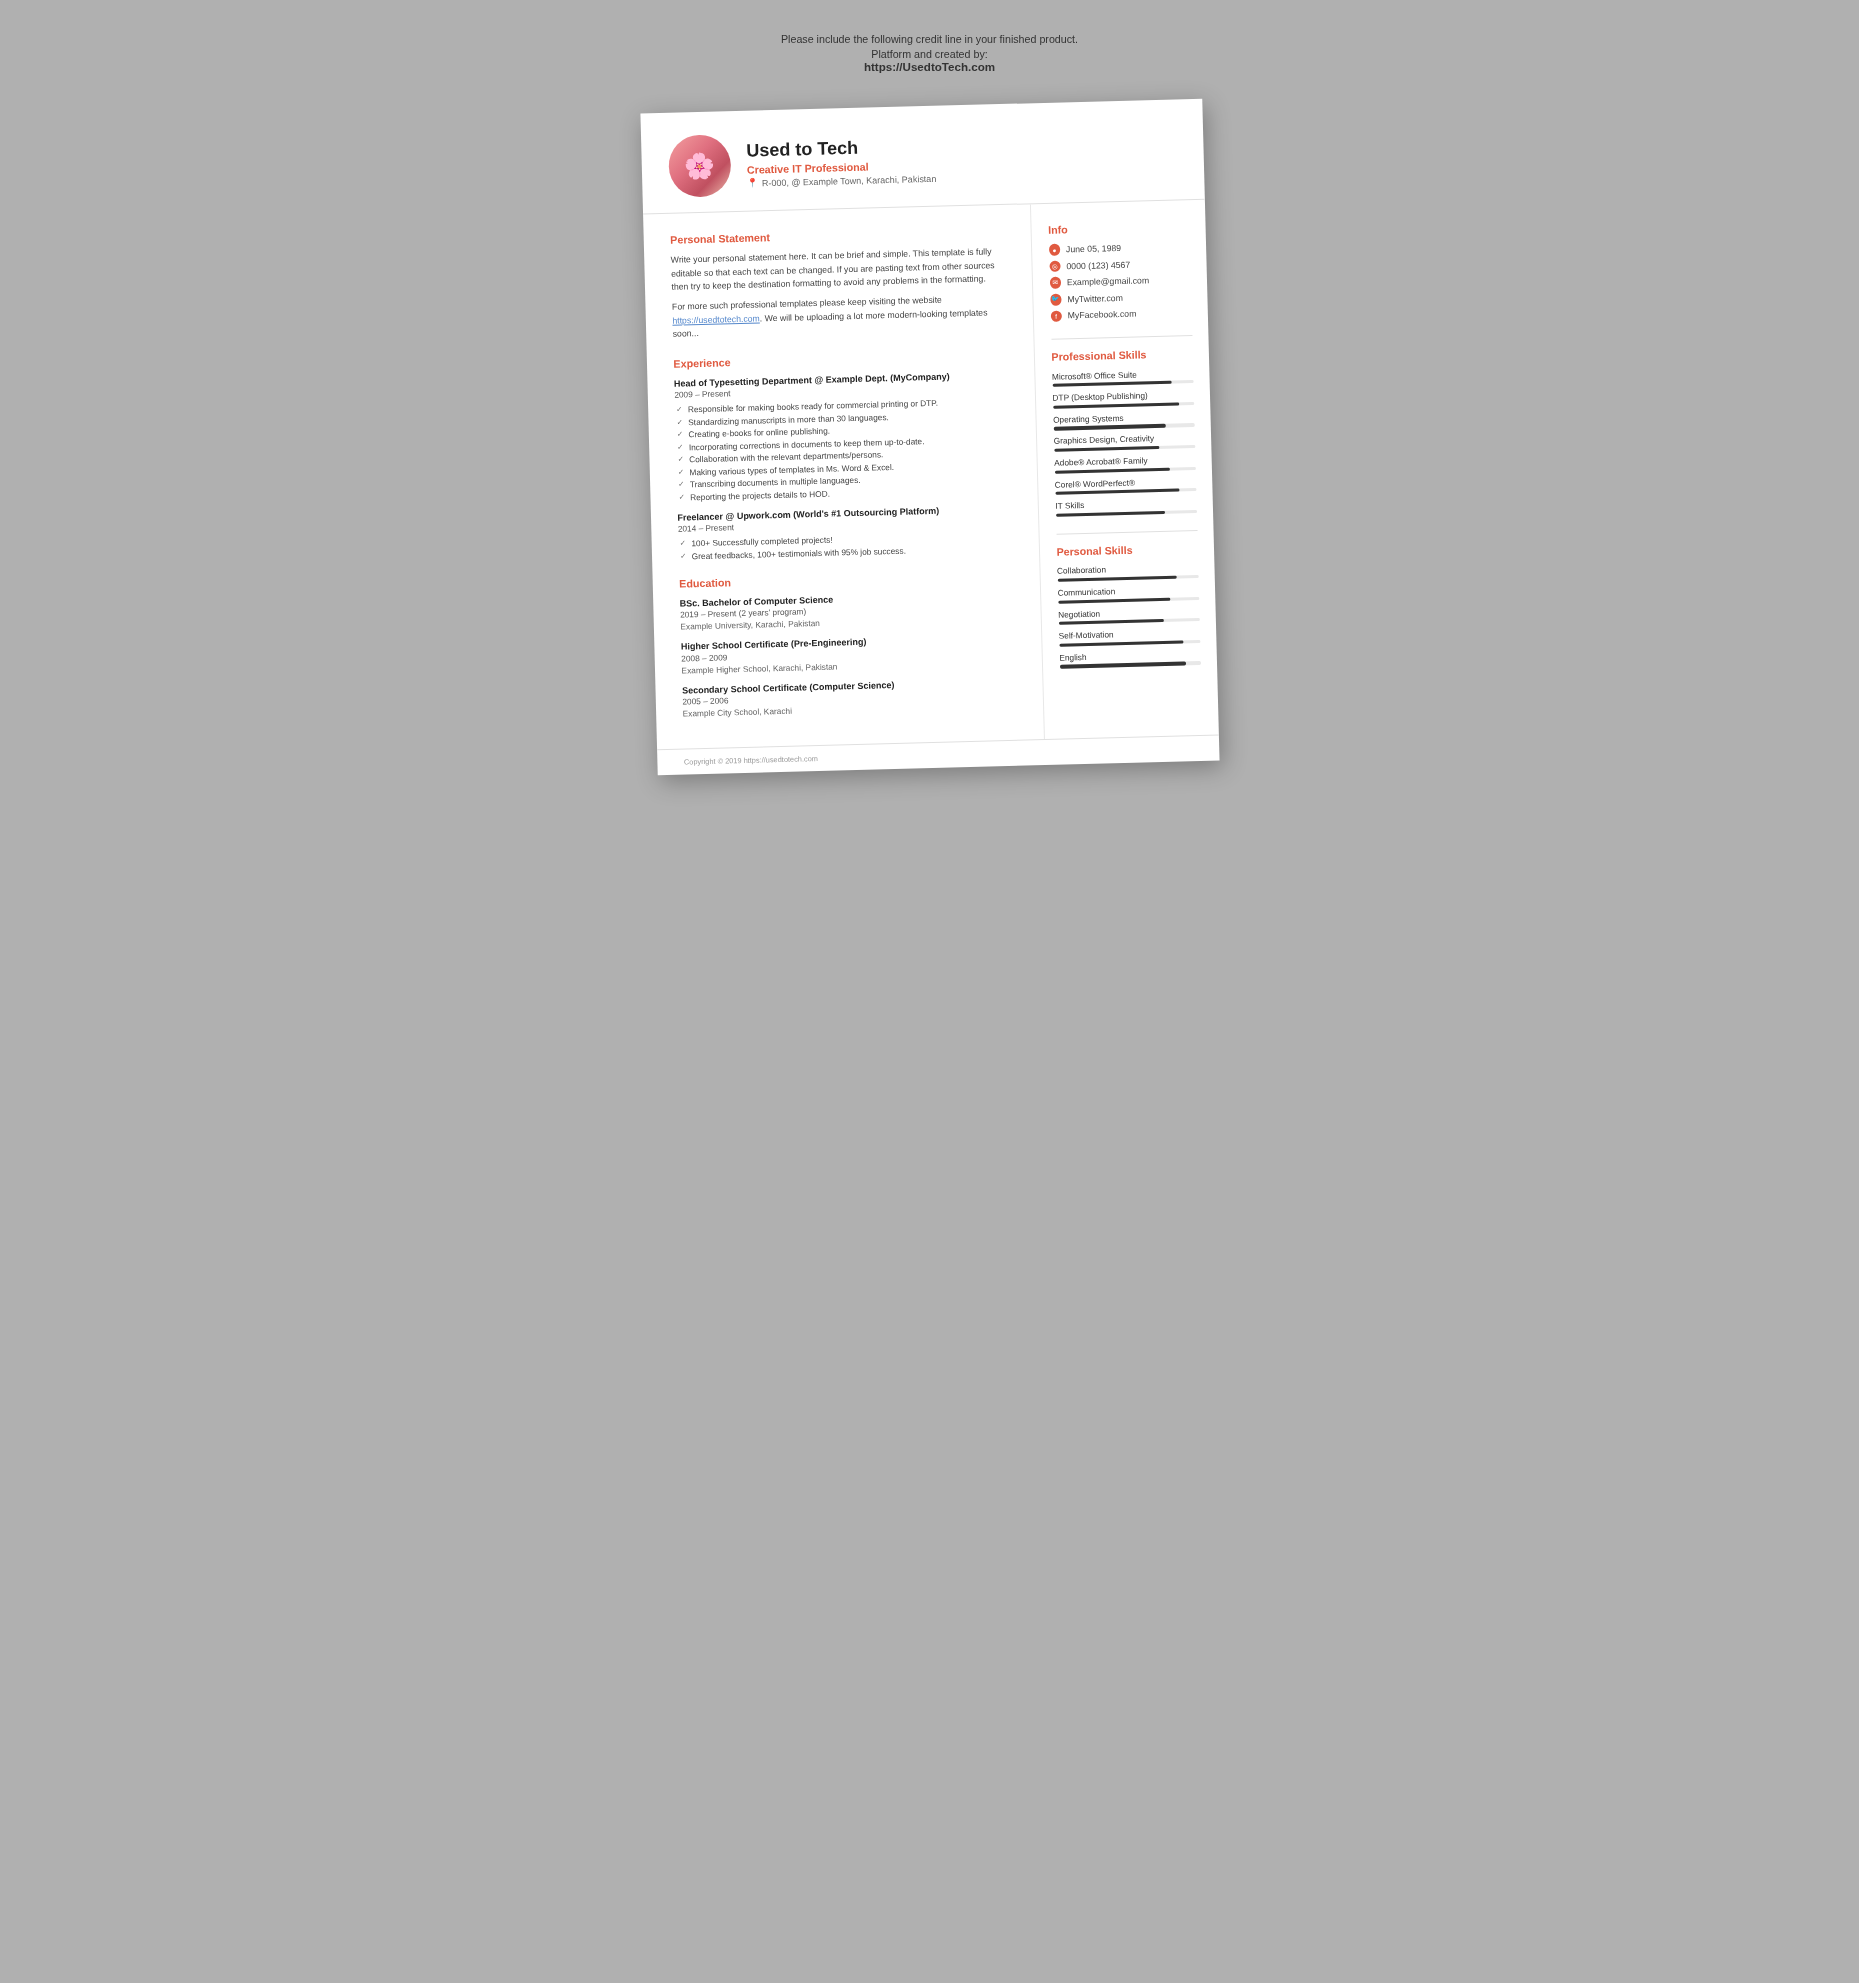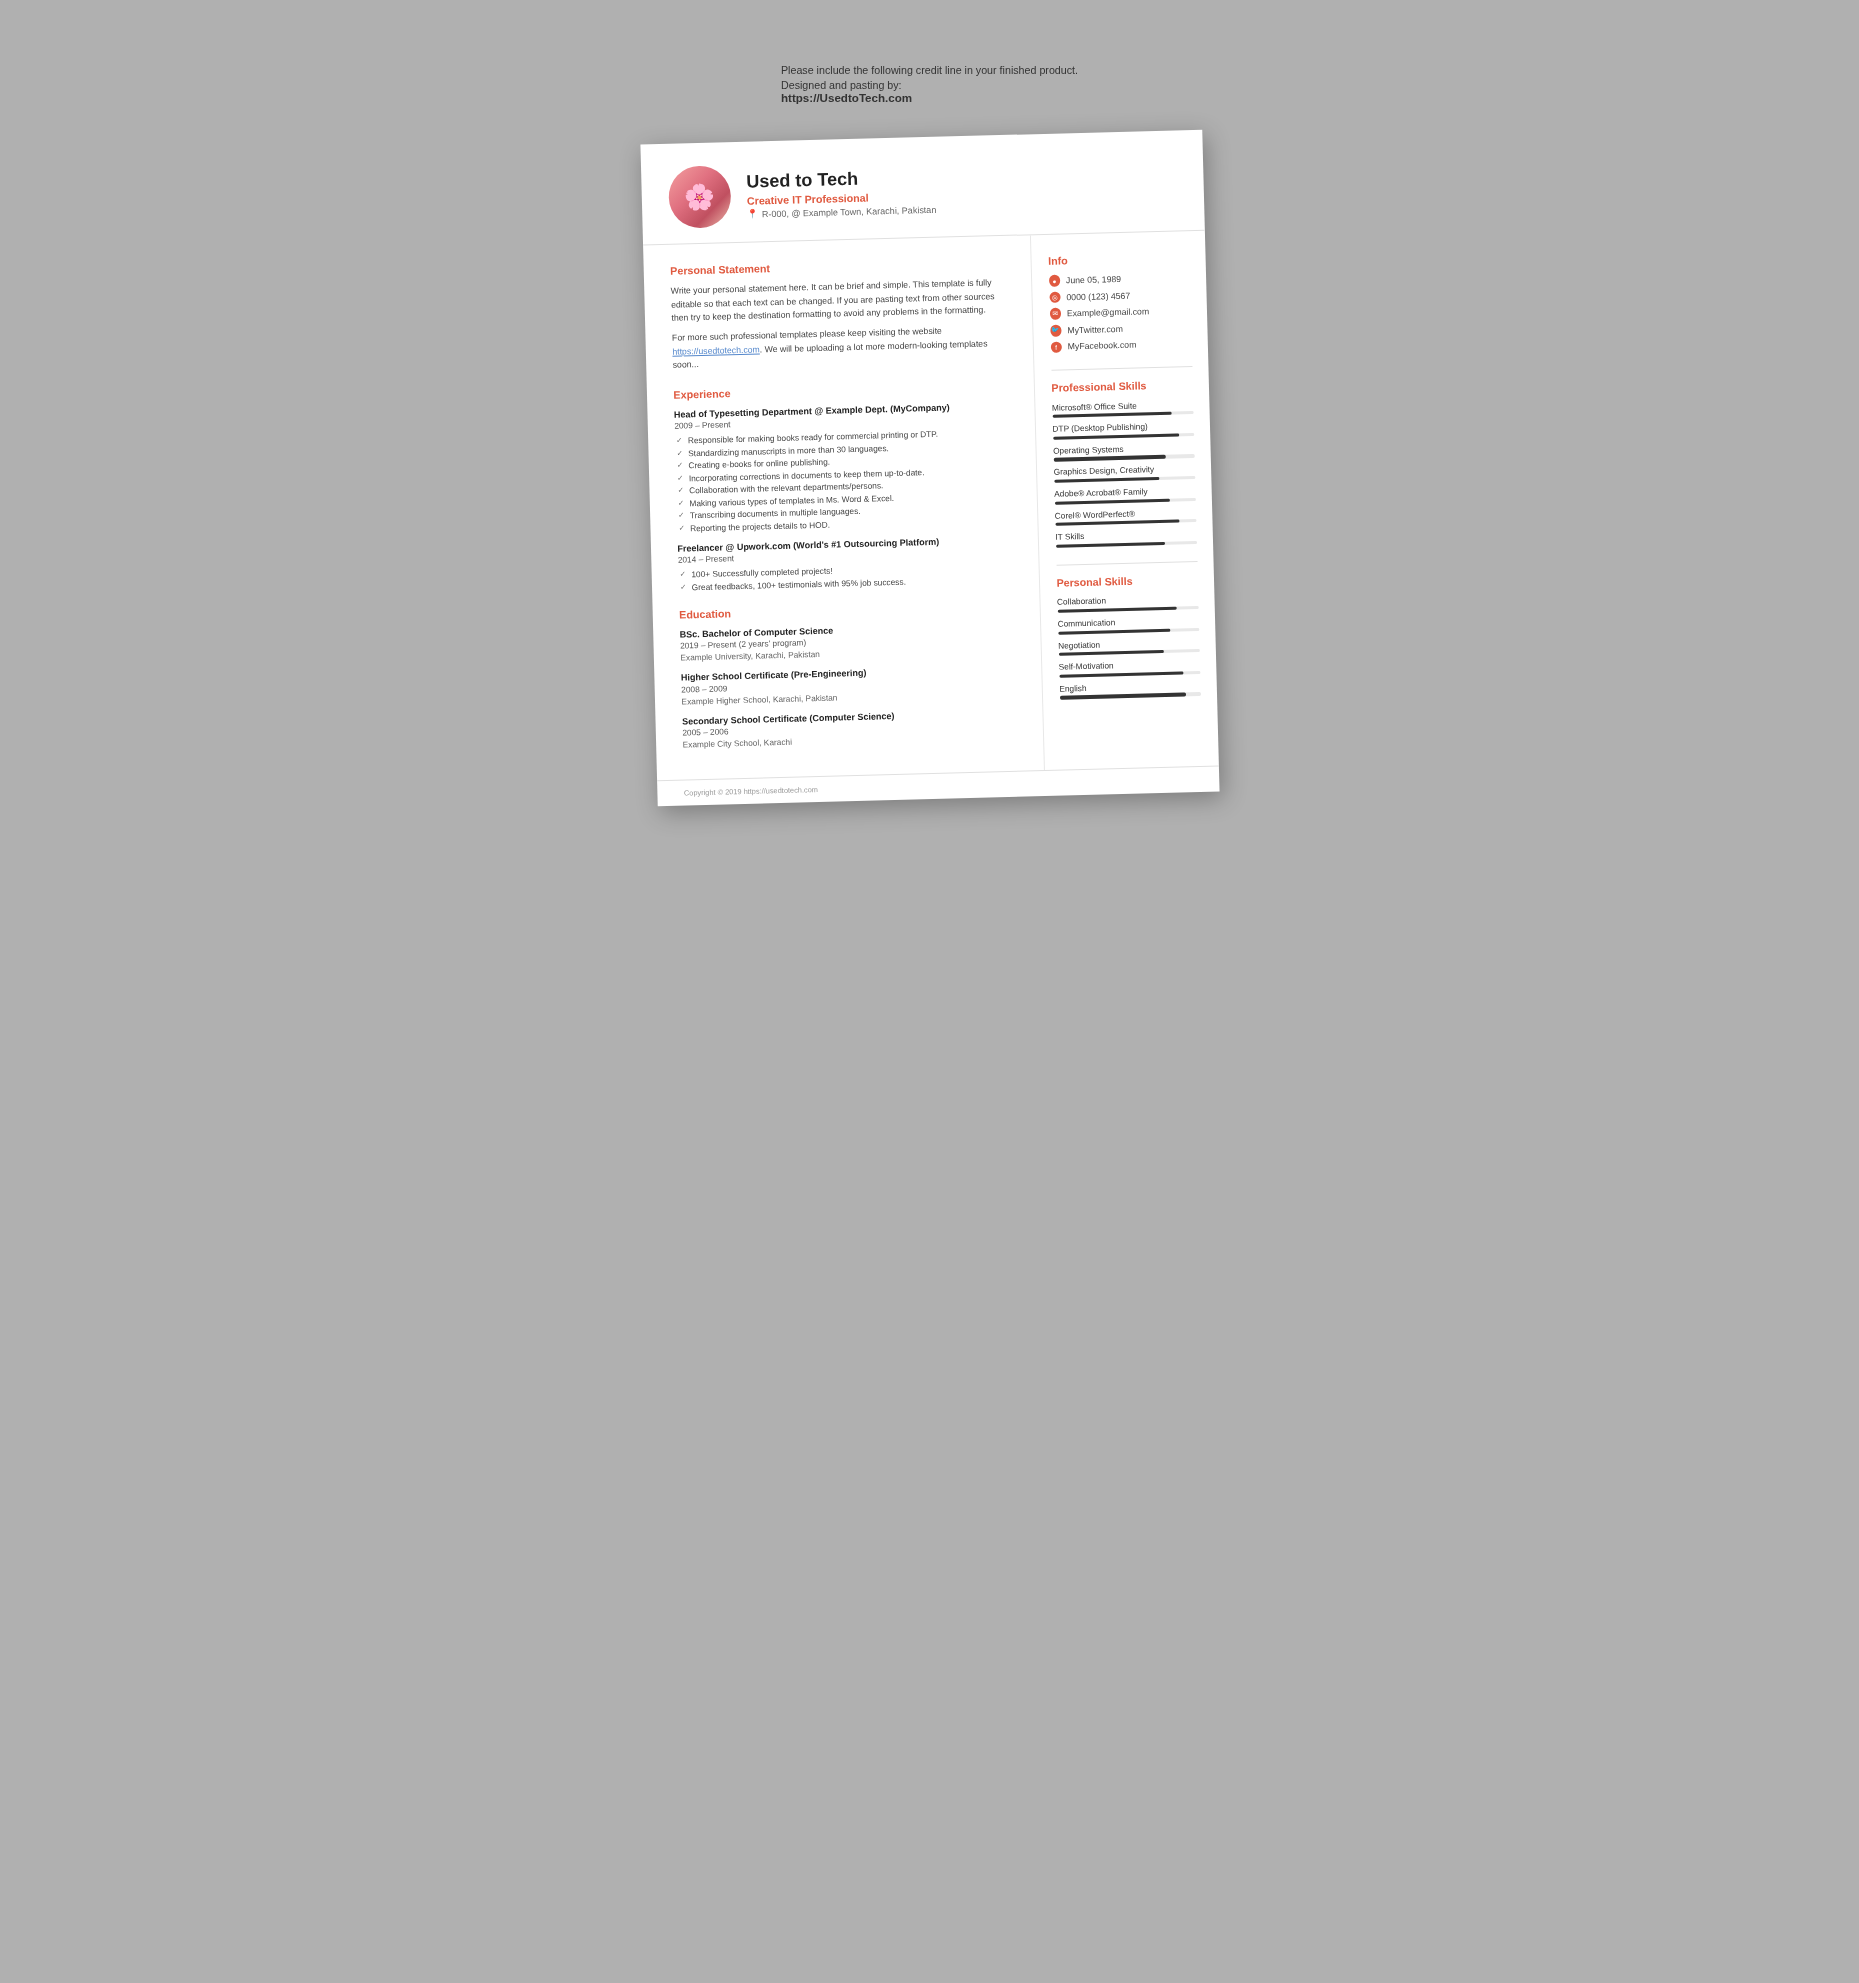--- a/index.html
+++ b/index.html
@@ -6,24 +6,24 @@
     body {
       background: #b0b0b0;
       font-family: 'Segoe UI', Arial, sans-serif;
       min-height: 100vh;
       display: flex;
       flex-direction: column;
       align-items: center;
       padding: 33px 16.5px;
     }
     .credit-section {
+      text-align: center;
       margin-bottom: 33px;
       color: #333;
       font-size: 10.7px;
-      margin-top: 31px;
     }
     .credit-section .designed-by { font-size: 10.7px; margin-top: 3.3px; }
     .credit-section .url { font-weight: bold; font-size: 11.6px; }
 
     .resume-wrapper {
       background: white;
       width: 562px;
       box-shadow: 3.3px 6.6px 25px rgba(0,0,0,0.3);
       transform: rotate(-1.5deg);
       padding: 0;
@@ -225,21 +225,21 @@
       border: none;
       border-top: 0.8px solid #e0e0e0;
       margin: 11.6px 0;
     }
   </style>
 </head>
 <body>
 
 <div class="credit-section">
   <div>Please include the following credit line in your finished product.</div>
-  <div class="designed-by">Designed and pasting by:</div>
+  <div class="designed-by">Platform and created by:</div>
   <div class="url">https://UsedtoTech.com</div>
 </div>
 
 <div class="resume-wrapper">
 
   <div class="resume-header">
     <div class="avatar">🌸</div>
     <div class="header-info">
       <div class="name">Used to Tech</div>
       <div class="title">Creative IT Professional</div>

